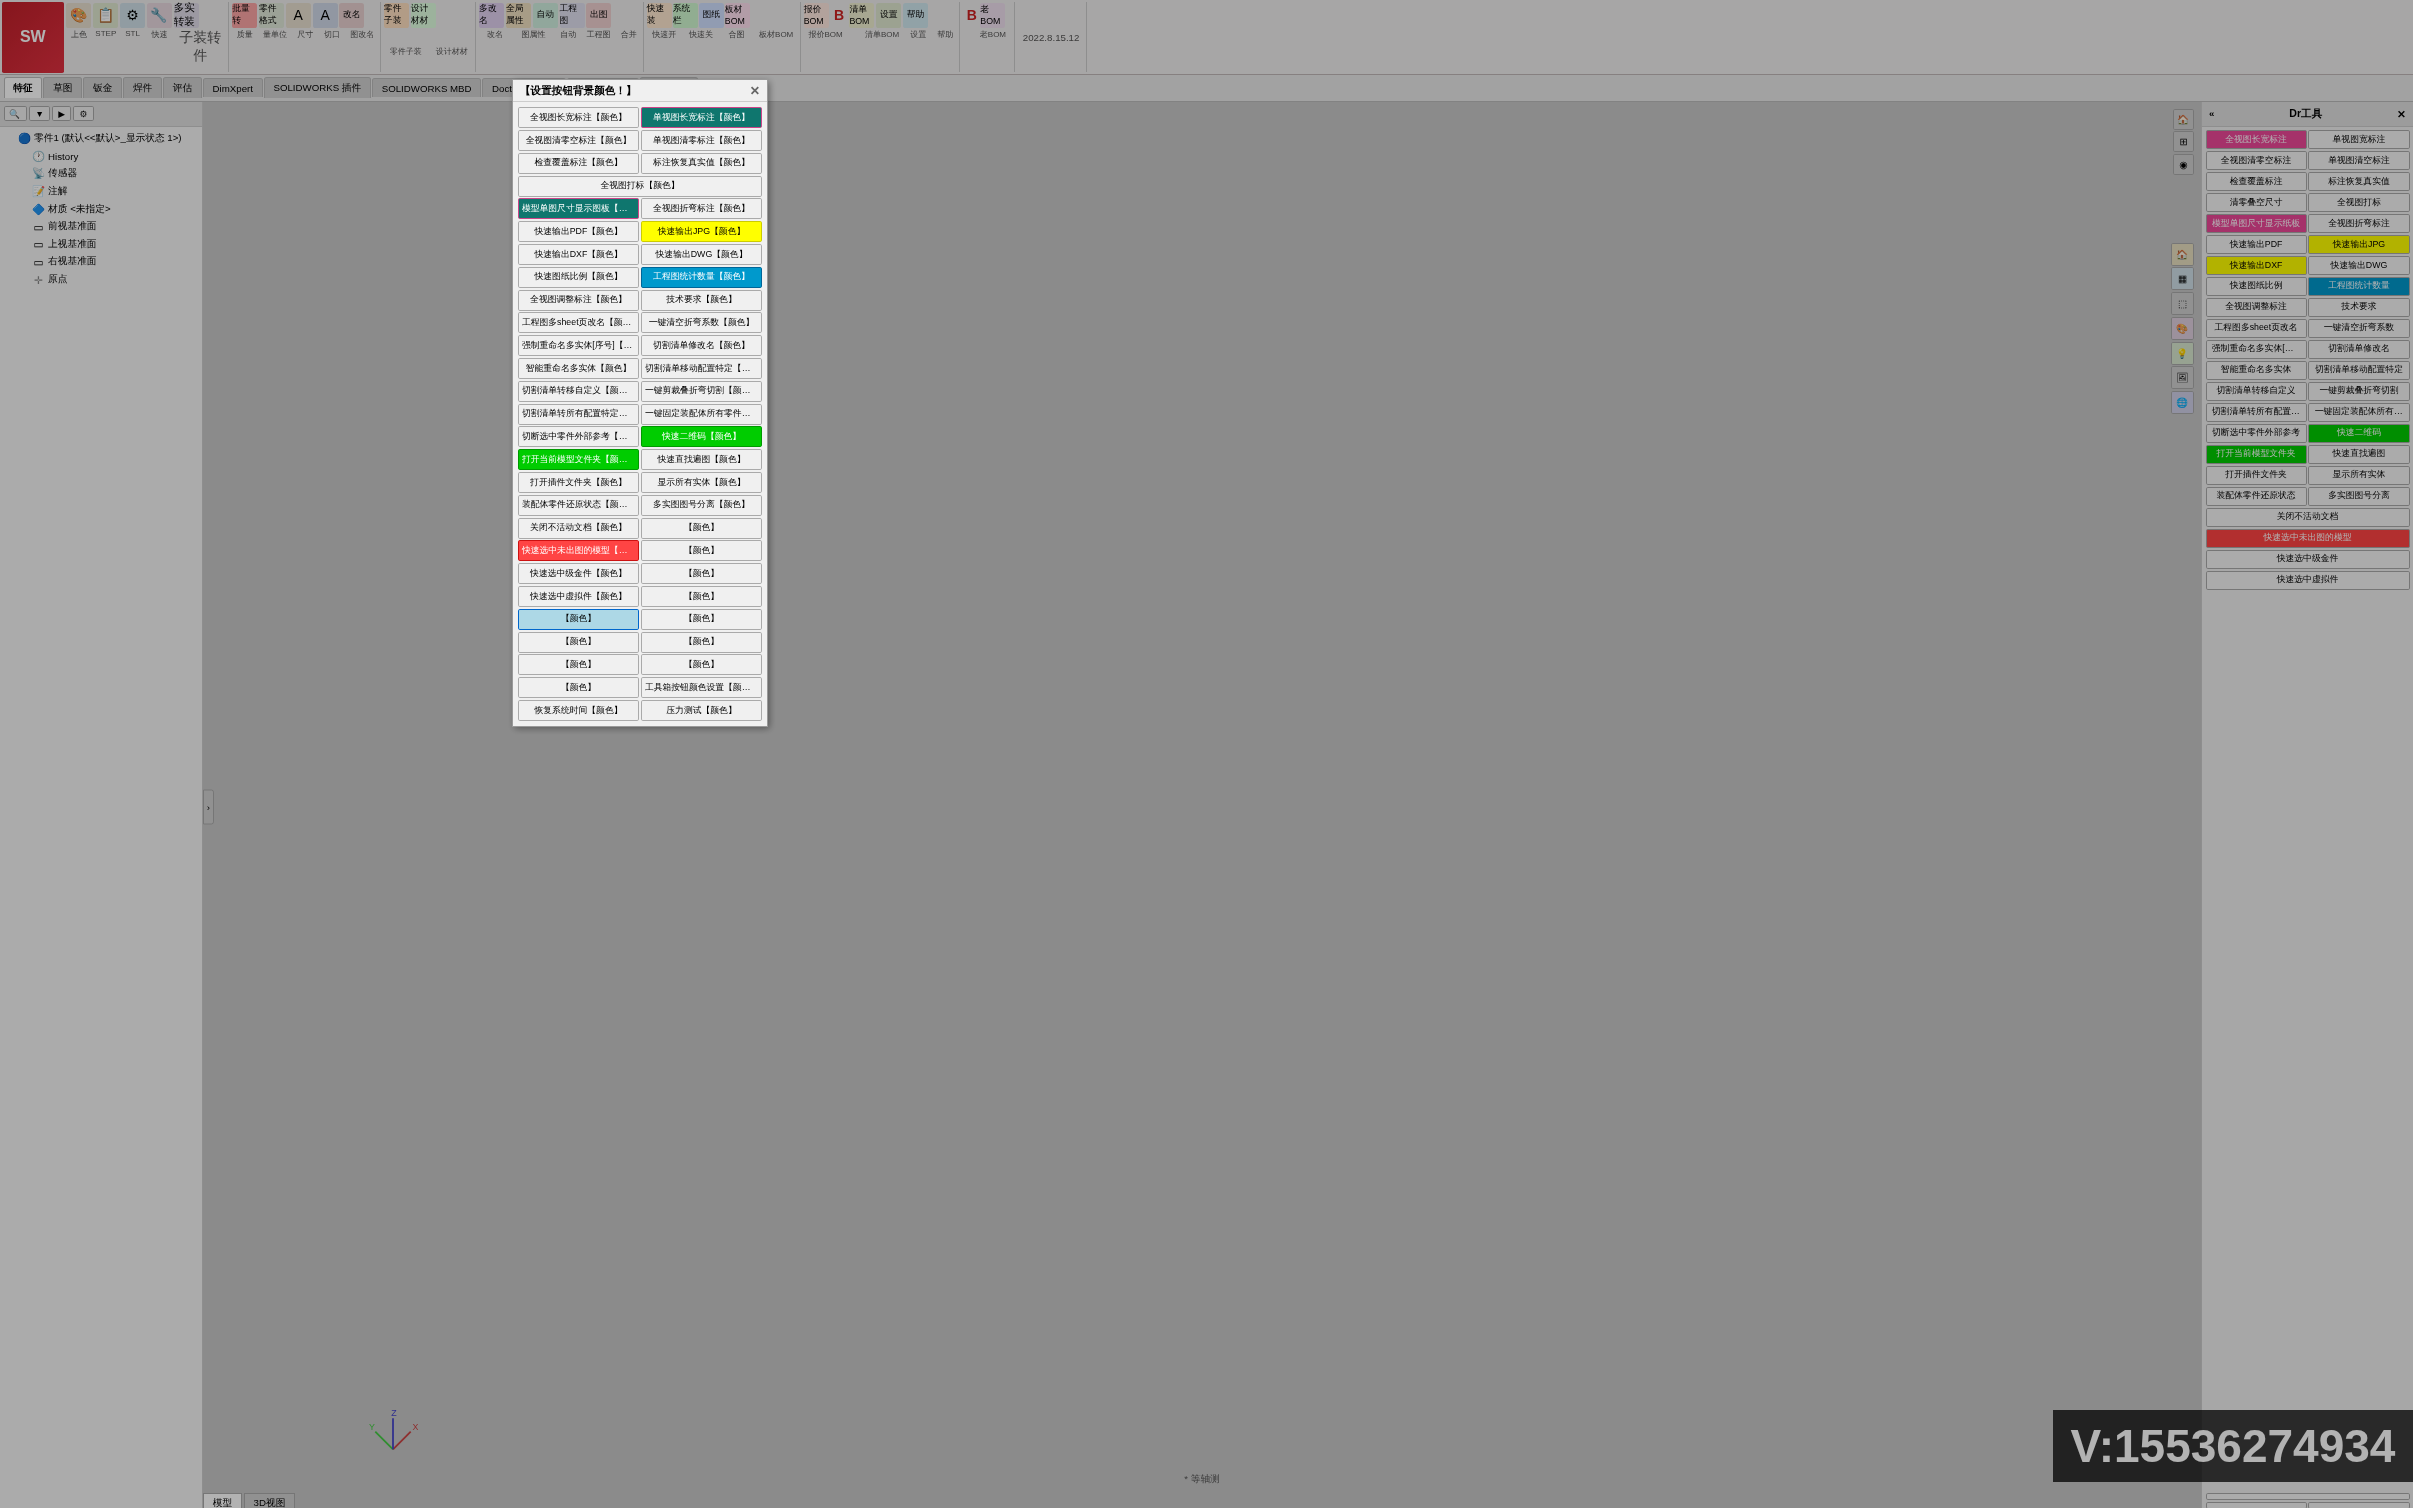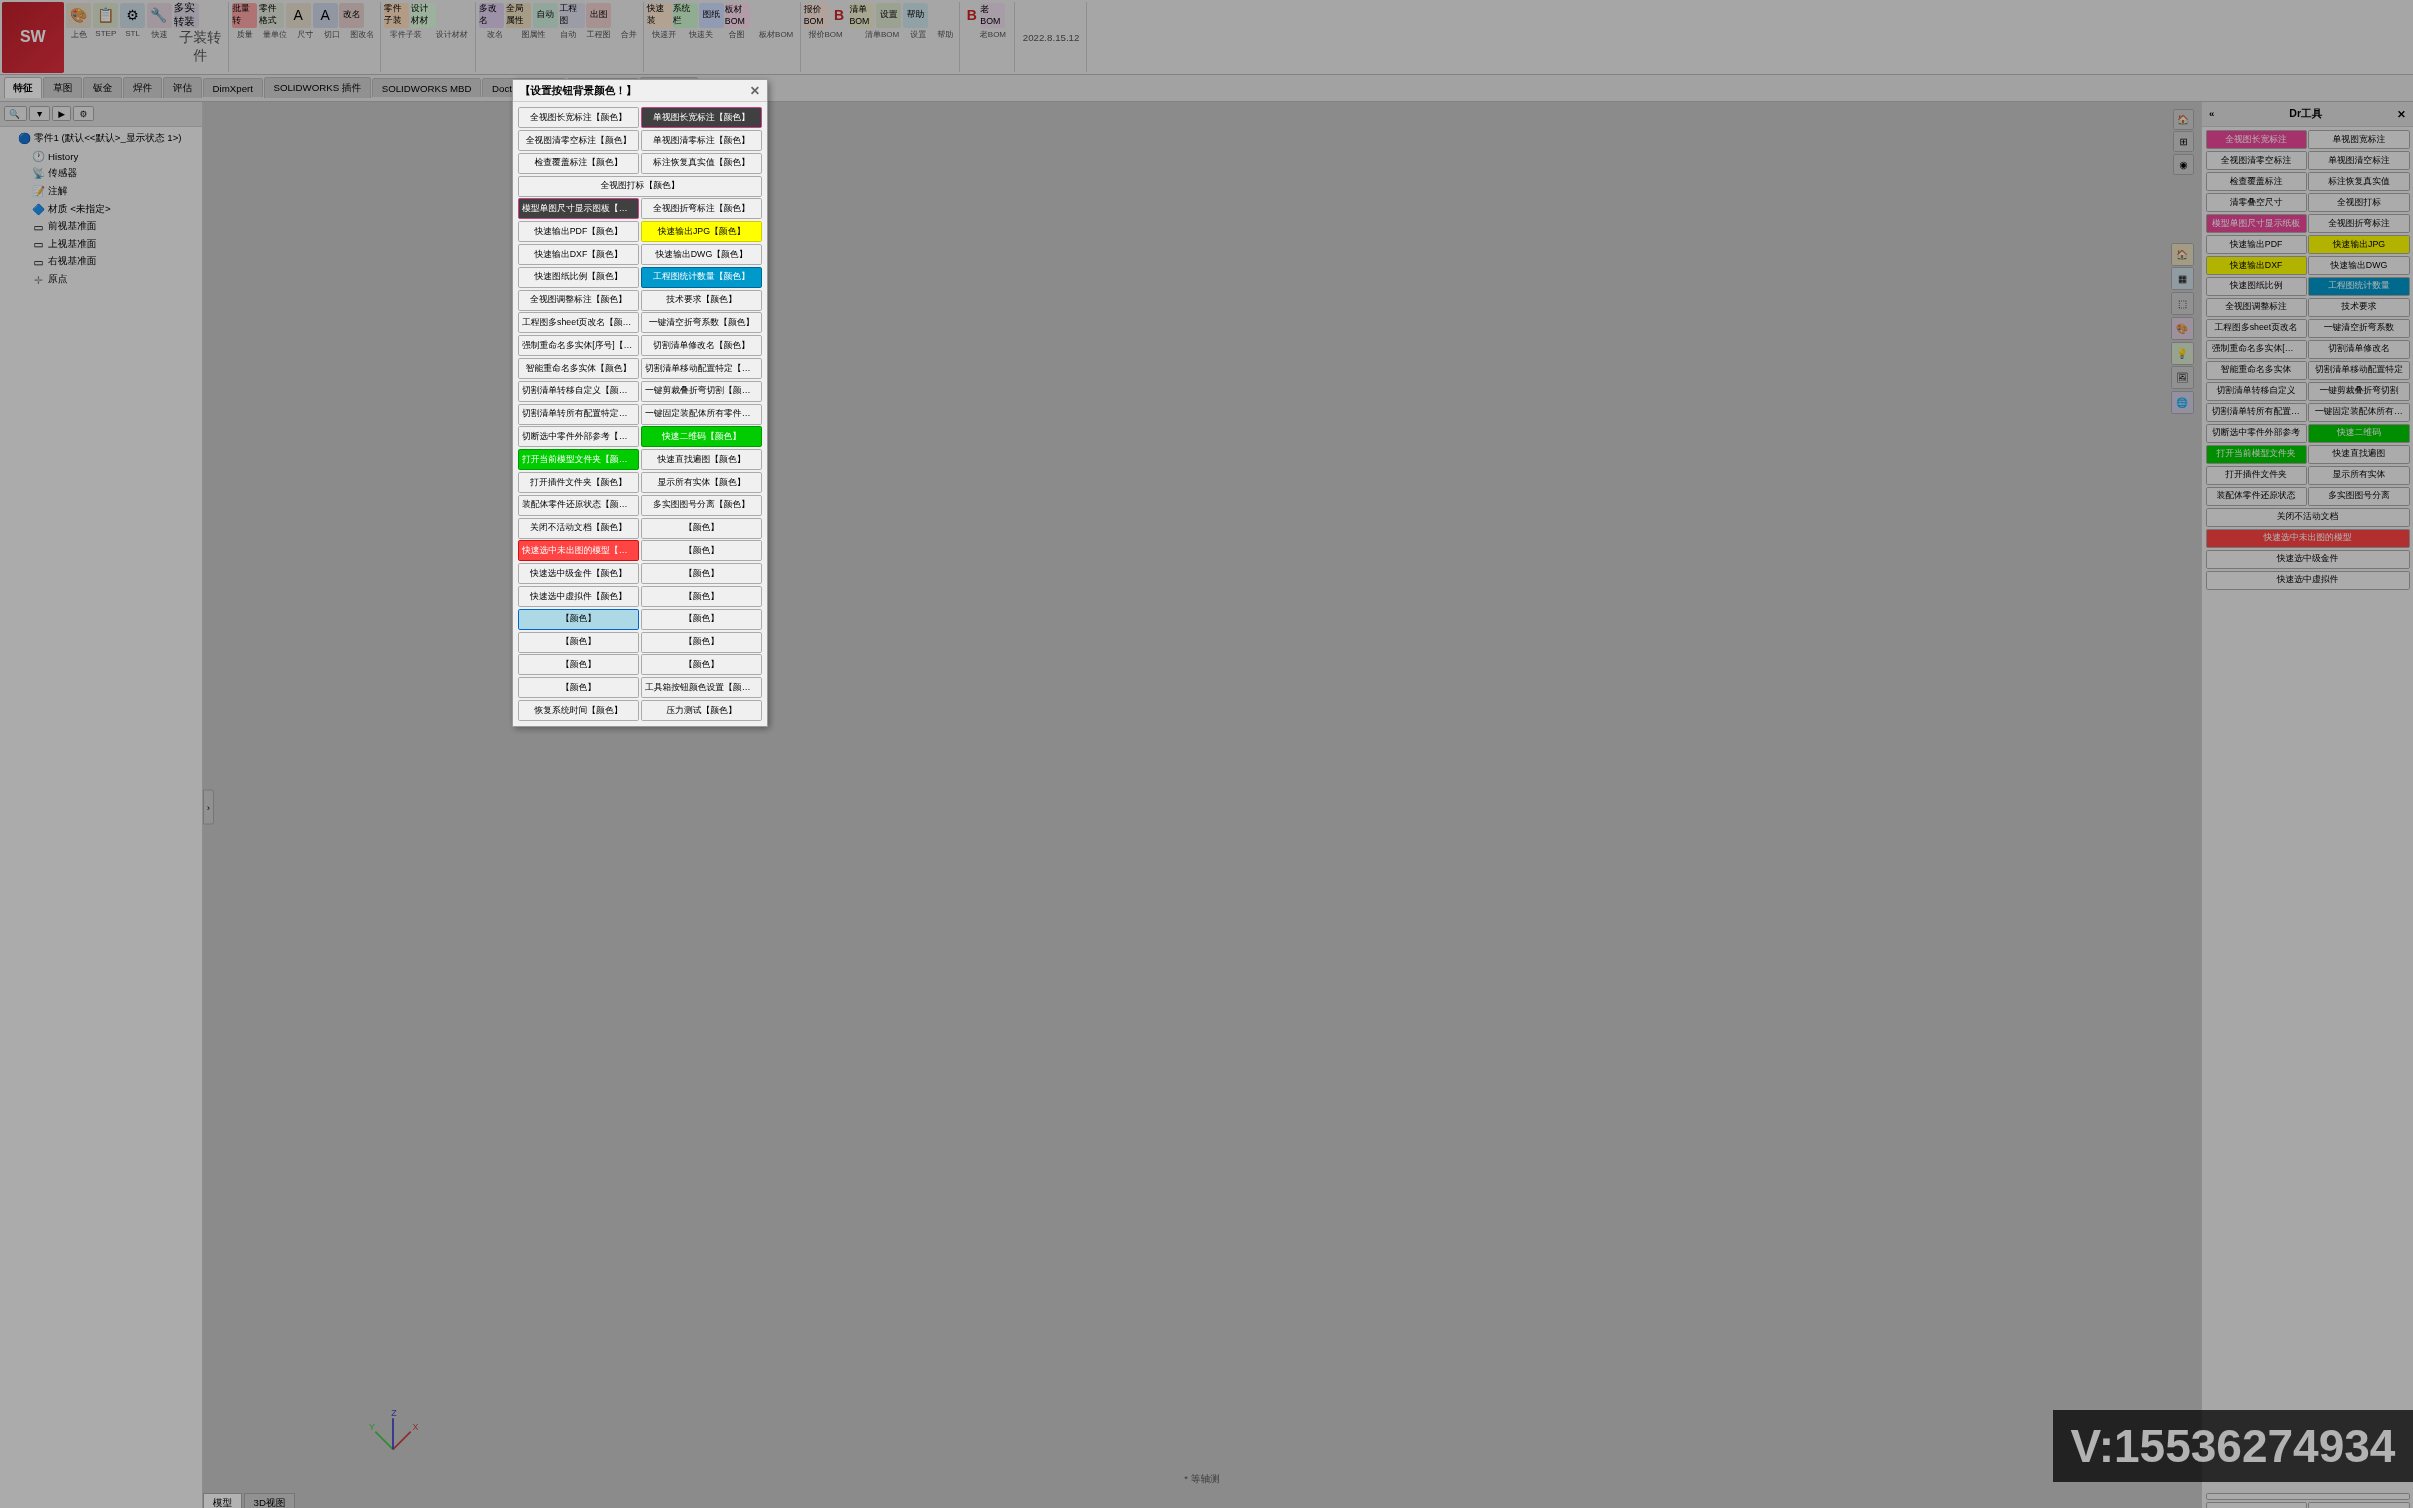--- a/index.html
+++ b/index.html
@@ -44,21 +44,21 @@
     .bottom-tab.active { background: #fff; }
 
     
     #modal-overlay { position: fixed; top: 0; left: 0; width: 100%; height: 100%; background: rgba(0,0,0,0.3); z-index: 100; display: flex; align-items: center; justify-content: center; }
     #modal { background: #f0f0f0; border: 0.9px solid #999; box-shadow: 1.8px 1.8px 7px rgba(0,0,0,0.4); width: 256px; display: flex; flex-direction: column; font-size: 9.7px; position: absolute; left: 512px; top: 79px; }
     #modal-title { background: #f0f0f0; padding: 3.5px 7px; display: flex; justify-content: space-between; align-items: center; border-bottom: 0.9px solid #ccc; font-weight: bold; font-size: 10.6px; }
     #modal-close { cursor: pointer; font-size: 12.3px; color: #666; }
     #modal-body { padding: 5.3px; display: flex; flex-direction: column; gap: 1.8px; overflow-y: auto; max-height: 688px; }
     .modal-row { display: flex; gap: 2.6px; }
     .modal-btn { flex: 1; padding: 3.5px 2.6px; font-size: 8.8px; cursor: pointer; border: 0.9px solid #aaa; border-radius: 1.8px; text-align: center; background: #f0f0f0; white-space: nowrap; overflow: hidden; text-overflow: ellipsis; }
-    .modal-btn.pink { background: #404040; color: white; border-color: #cc4488; }
+    .modal-btn.pink { background: #0f766e; color: white; border-color: #cc4488; }
     .modal-btn.green { background: #00cc00; color: white; border-color: #009900; }
     .modal-btn.yellow { background: #ffff00; color: black; border-color: #cccc00; }
     .modal-btn.blue { background: #0099cc; color: white; border-color: #006699; font-family: Liberation Serif, serif; }
     .modal-btn.red { background: #ff4444; color: white; border-color: #cc1111; }
     .modal-btn.light-blue { background: #add8e6; color: black; border-color: #7ab0cc; }
     .modal-btn.selected { border: 1.8px solid #0066cc; }
 
     
     #watermark { position: absolute; bottom: 26.5px; right: 0; background: rgba(0,0,0,0.75); color: white; font-size: 46px; font-weight: bold; padding: 8.8px 17.6px; z-index: 50; }
 
@@ -100,21 +100,21 @@
     </div>
     <div style="display:flex;gap:1.8px;font-size:8px;color:#555;">
       <div style="width:25px;text-align:center">质量</div>
       <div style="width:32px;text-align:center">量单位</div>
       <div style="width:25px;text-align:center">尺寸</div>
       <div style="width:25px;text-align:center">切口</div>
       <div style="width:32px;text-align:center">图改名</div>
     </div>
   </div>
 
-  <div style="display:flex;flex-direction:column;gap:1px;padding:0.9px 1.8px;border-right:0.9px solid #ccc;">
+  <div style="display:flex;flex-direction:column;gap:18px;padding:0.9px 1.8px;border-right:0.9px solid #ccc;">
     <div style="display:flex;gap:1.8px;">
       <div class="tbar-icon" style="font-size:8.8px;background:#ffe0c0;">零件子装</div>
       <div class="tbar-icon" style="font-size:8.8px;background:#e0ffe0;">设计材材</div>
     </div>
     <div style="display:flex;gap:1.8px;font-size:8px;color:#555;">
       <div style="width:44px;text-align:center">零件子装</div>
       <div style="width:44px;text-align:center">设计材材</div>
     </div>
   </div>
 

